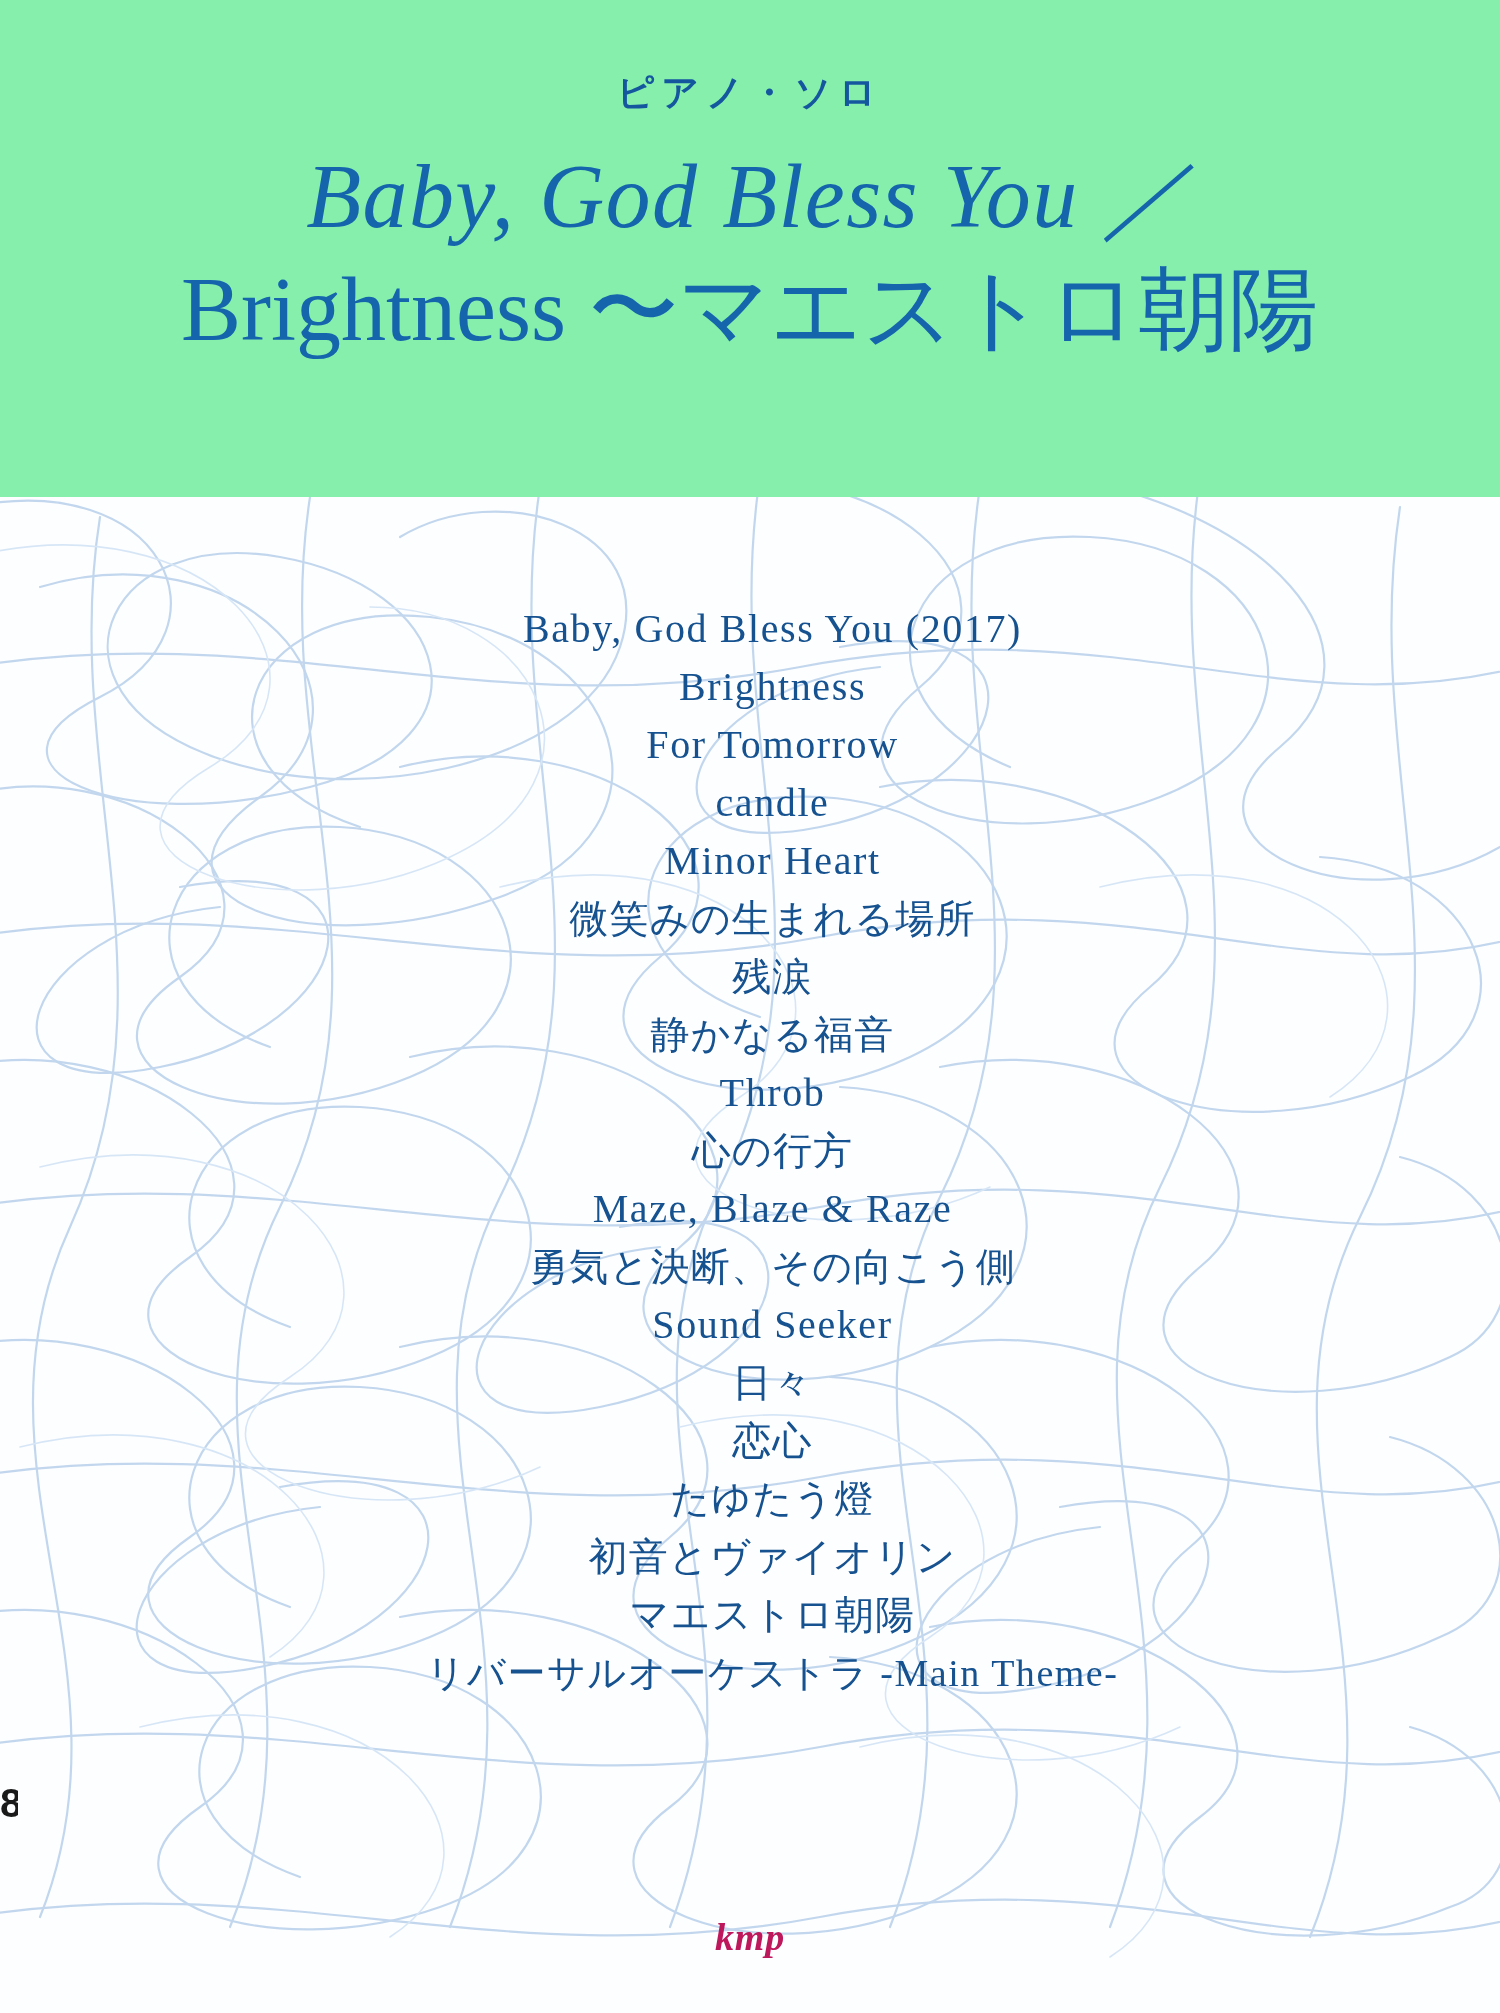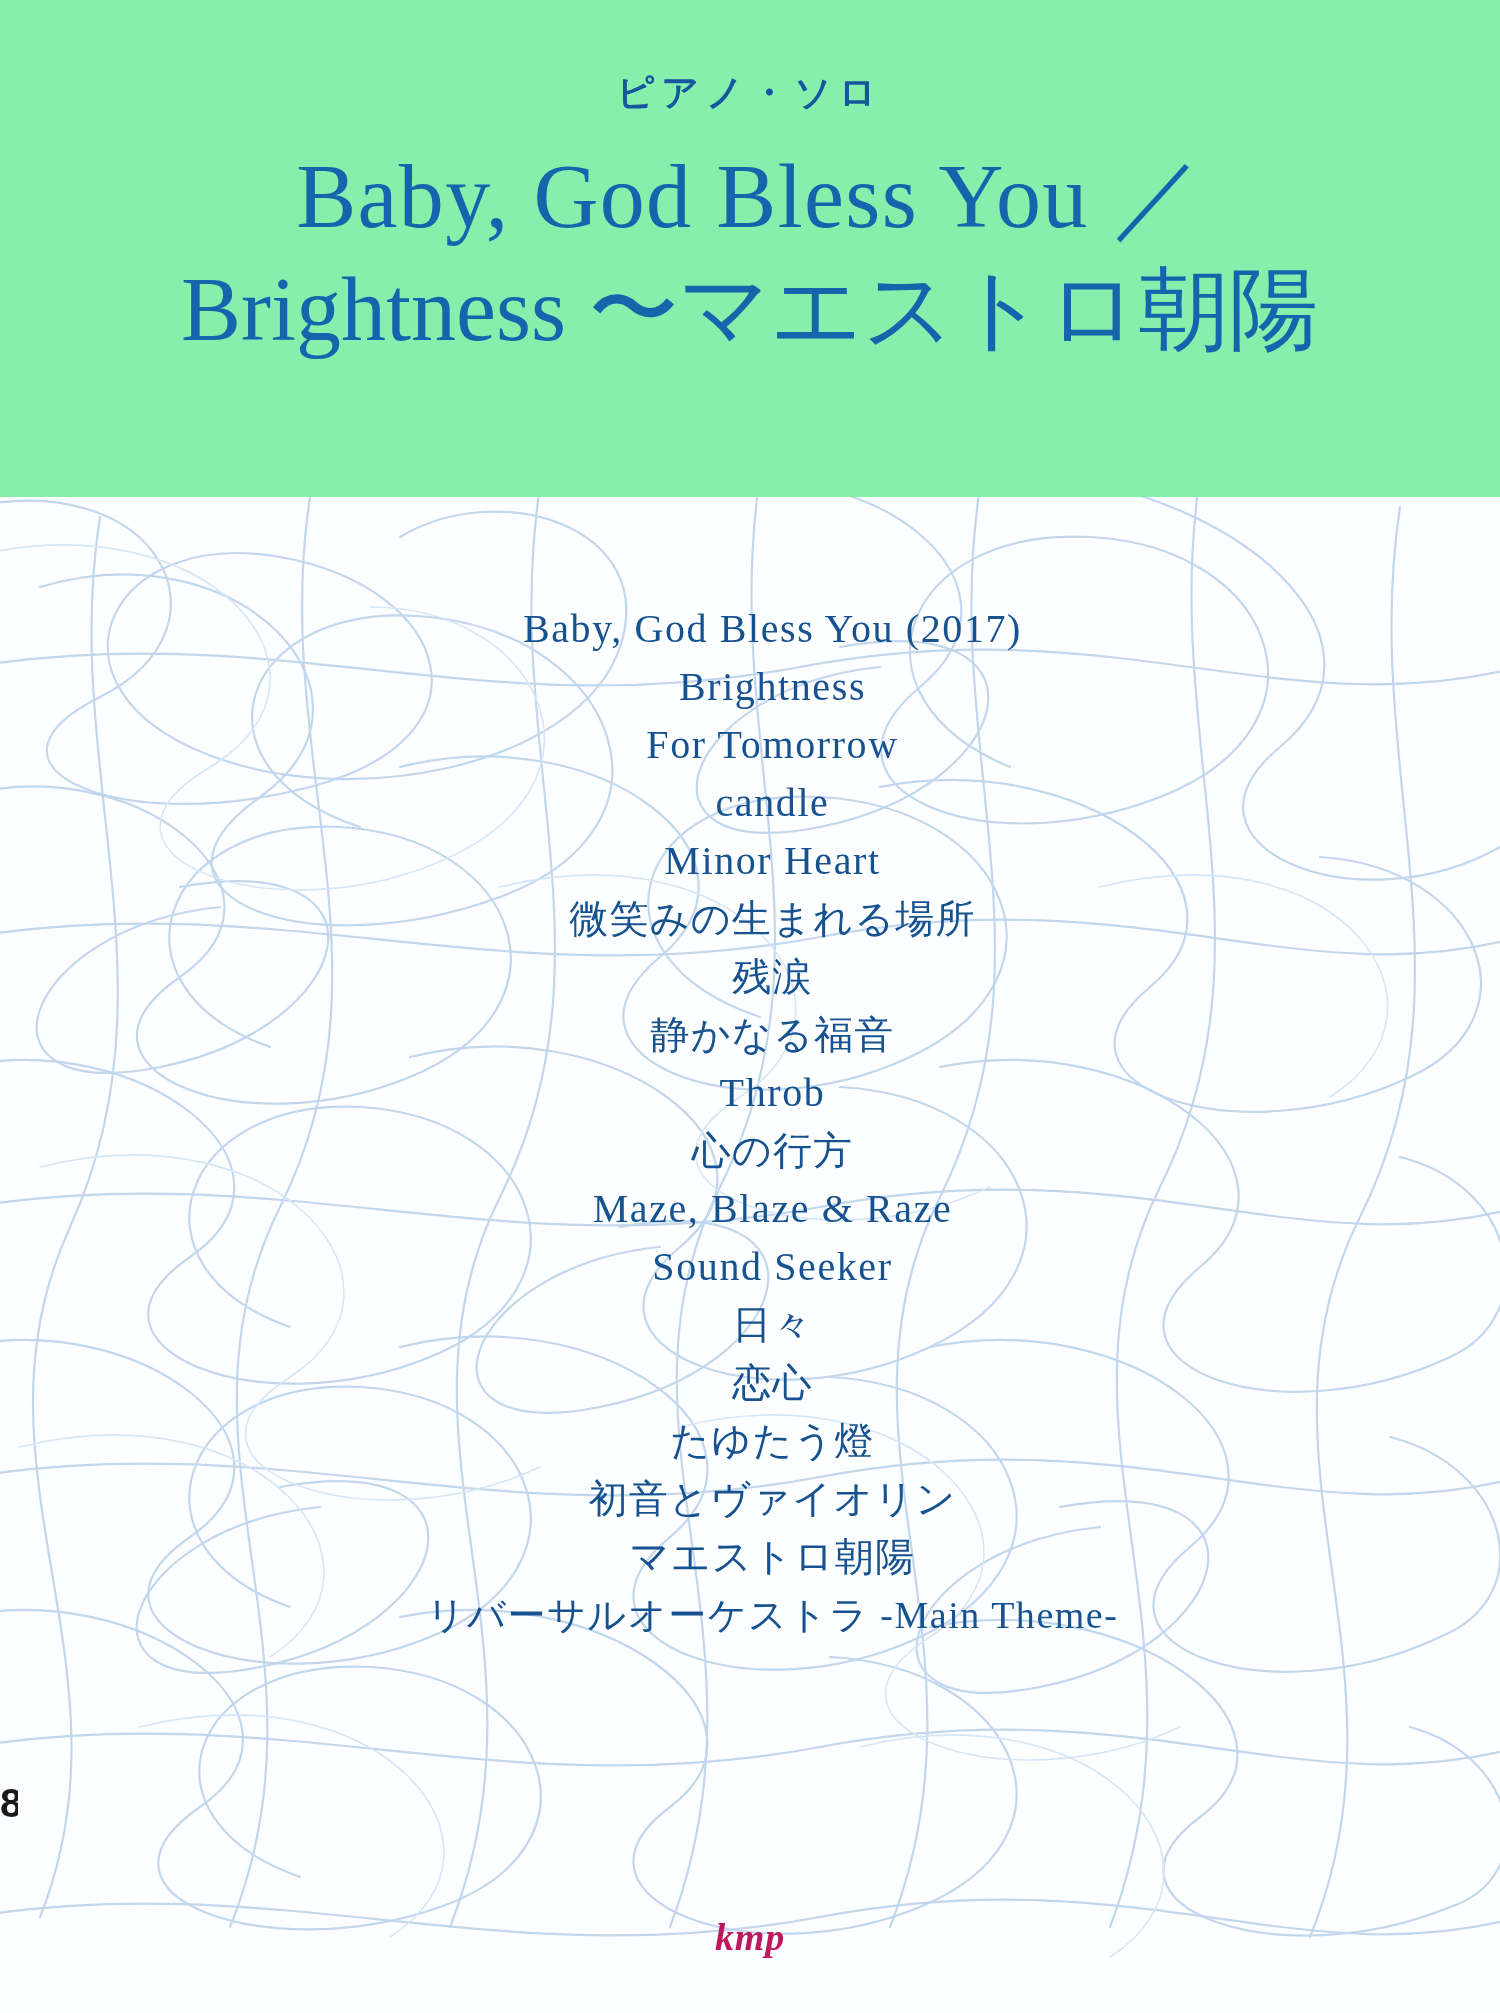--- a/index.html
+++ b/index.html
@@ -42,21 +42,21 @@
   .title-main {
     margin-top: 22px;
     color: #1565ad;
     font-family: "Liberation Serif", serif;
     font-size: 90px;
     line-height: 1.26;
     letter-spacing: 0.015em;
     font-weight: normal;
     white-space: nowrap;
   }
-  .title-line1 { display: block; }
+  .title-line1 { display: block; font-style: italic; }
   .title-line2 { display: block; letter-spacing: 0.0em; }
 
   
   .scribble-area {
     position: absolute;
     left: 0;
     top: 497px;
     width: 1500px;
     height: 1516px;
     background: #fdfeff;
@@ -199,20 +199,21 @@
     <div class="track">Brightness</div>
     <div class="track">For Tomorrow</div>
     <div class="track">candle</div>
     <div class="track">Minor Heart</div>
     <div class="track jp">微笑みの生まれる場所</div>
     <div class="track jp">残涙</div>
     <div class="track jp">静かなる福音</div>
     <div class="track">Throb</div>
     <div class="track jp">心の行方</div>
     <div class="track">Maze, Blaze &amp; Raze</div>
+    <div class="track jp">勇気と決断、その向こう側</div>
     <div class="track">Sound Seeker</div>
     <div class="track jp">日々</div>
     <div class="track jp">恋心</div>
     <div class="track jp">たゆたう燈</div>
     <div class="track jp">初音とヴァイオリン</div>
     <div class="track jp">マエストロ朝陽</div>
     <div class="track wide">リバーサルオーケストラ -Main Theme-</div>
   </div>
 
   <div class="spine-mark">8</div>

